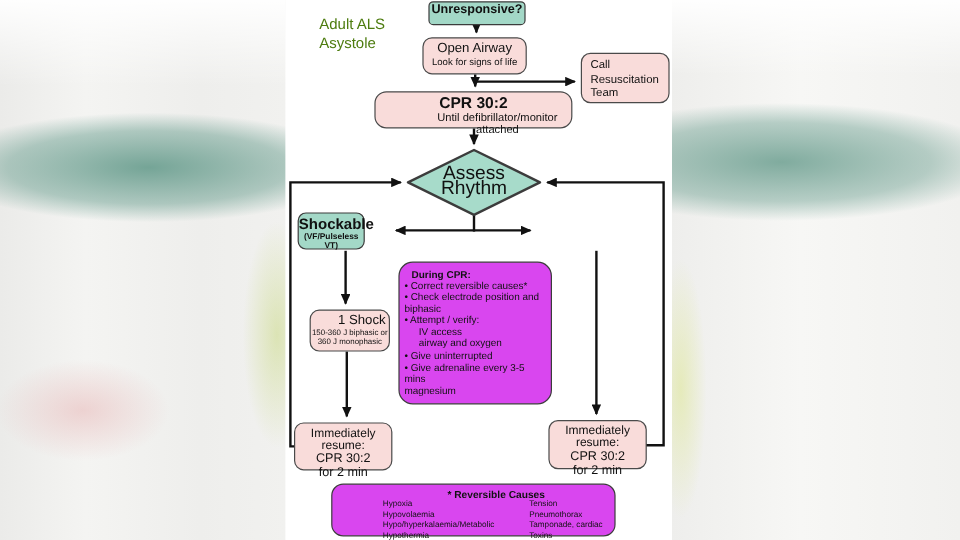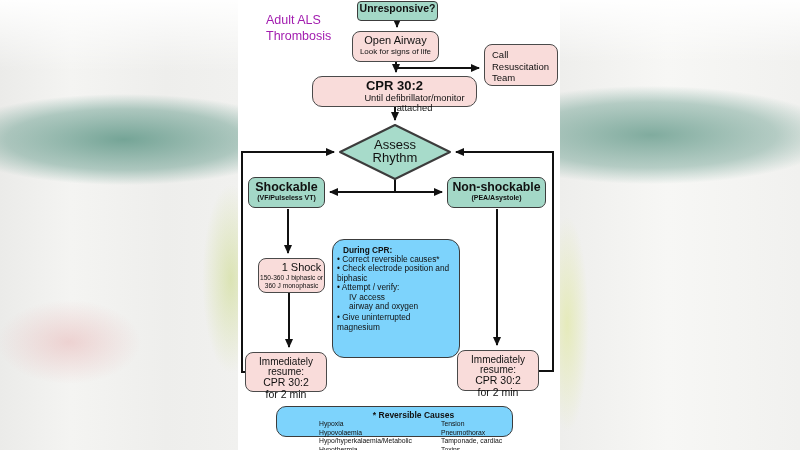--- a/index.html
+++ b/index.html
@@ -26,43 +26,43 @@
       radial-gradient(ellipse 12% 32% at 3% 72%, rgba(226,233,170,0.75) 0%, rgba(226,233,170,0) 75%),
       linear-gradient(90deg,#eeeeec 0%,#f7f7f5 45%,#f1f1ef 100%);
   }
   .panel{position:absolute;left:238px;top:0;width:322px;height:450px;background:#ffffff;z-index:1;}
   .connectors{position:absolute;left:0;top:0;z-index:2;pointer-events:none;}
 
   .box{position:absolute;box-sizing:border-box;border:1.7px solid #3c3c3c;
        text-align:center;z-index:3;background:#fff;}
   .teal{background:#a3d8c7;}
   .pink{background:#f9dcda;border-color:#4a4a4a;}
-  .green{background:#7dd3fc;margin-top:21px;}
+  .green{background:#d946ef;}
 
   #als-title{position:absolute;left:266px;top:13px;width:90px;z-index:3;
-    font-size:12.5px;line-height:15.5px;text-align:left;color:#a21caf;}
+    font-size:12.5px;line-height:15.5px;text-align:left;color:#4d7c0f;}
 
   #unresponsive{left:357px;top:1px;width:81px;height:20px;border-radius:4px;
     font-weight:bold;font-size:10.5px;line-height:13px;}
 
   #open-airway{left:352px;top:31px;width:87px;height:31px;border-radius:8px;}
   #open-airway .bt1{font-size:11px;line-height:13px;margin-top:2px;}
   #open-airway .bt2{font-size:8px;line-height:9px;}
 
   #call-team{left:484px;top:44px;width:74px;height:42px;border-radius:8px;
     text-align:left;padding:4px 0 0 7px;font-size:9.5px;line-height:11.5px;}
 
   #cpr{left:312px;top:76px;width:165px;height:31px;border-radius:10px;}
   #cpr .bt1{font-weight:bold;font-size:13px;line-height:15px;margin-top:1px;}
   #cpr .bt2{font-size:9.3px;line-height:10px;margin-left:40px;}
 
   #assess-label{position:absolute;left:340px;top:139px;width:110px;z-index:3;
-    text-align:center;font-size:13px;line-height:12.5px;}
-
-  #shockable{left:248px;top:177px;width:77px;height:31px;border-radius:7px;}
+    text-align:center;font-size:16px;line-height:12.5px;}
+
+  #shockable{left:248px;top:177px;width:56px;height:31px;border-radius:7px;}
   #shockable .bt1{font-weight:bold;font-size:12.5px;line-height:14px;margin-top:2px;}
   #shockable .bt2{font-weight:bold;font-size:7px;line-height:8px;}
   #non-shockable{left:447px;top:177px;width:99px;height:31px;border-radius:7px;}
   #non-shockable .bt1{font-weight:bold;font-size:12.3px;line-height:14px;margin-top:2px;}
   #non-shockable .bt2{font-weight:bold;font-size:7px;line-height:8px;}
 
   #during-cpr{left:332px;top:218px;width:128px;height:119px;border-radius:12px;
     text-align:left;font-size:8.3px;line-height:9.4px;padding:5px 3px 0 4px;}
   #during-cpr .dc-title{font-weight:bold;padding-left:6px;line-height:10px;}
   #during-cpr .ind{padding-left:12px;}
@@ -70,21 +70,21 @@
 
   #one-shock{left:258px;top:258px;width:67px;height:35px;border-radius:8px;}
   #one-shock .bt1{font-size:11px;line-height:13px;margin-top:2px;padding-left:20px;}
   #one-shock .bt2{font-size:6.6px;line-height:7.6px;}
 
   .resume .bt1{font-size:10px;line-height:9.5px;margin-top:4px;}
   .resume .bt2{font-size:10.5px;line-height:12px;}
   #resume-left{left:245px;top:352px;width:82px;height:40px;border-radius:8px;}
   #resume-right{left:457px;top:350px;width:82px;height:41px;border-radius:8px;}
 
-  #reversible{left:276px;top:385px;width:237px;height:31px;border-radius:10px;padding-left:38px;}
+  #reversible{left:276px;top:403px;width:237px;height:44px;border-radius:10px;padding-left:38px;}
   #reversible .rc-title{font-weight:bold;font-size:8.5px;line-height:10px;margin-top:3px;}
   #reversible .rc-cols{display:flex;text-align:left;padding:0 4px;font-size:6.8px;line-height:8.6px;}
   #reversible .rc-col1{width:122px;}
   #reversible .rc-col2{flex:1;}
 </style>
 </head>
 <body>
 
 <div id="stage">
   <div class="bg bg-left"></div>
@@ -109,21 +109,21 @@
       <line x1="289" y1="293" x2="289" y2="347" marker-end="url(#ah)"></line>
       <line x1="497" y1="209" x2="497" y2="345" marker-end="url(#ah)"></line>
       <polyline points="245,372 242,372 242,152 334,152" marker-end="url(#ah)"></polyline>
       <polyline points="538,371 553,371 553,152 456,152" marker-end="url(#ah)"></polyline>
     </g>
     <polygon points="395,125 450,152 395,179 340,152" fill="#a7dbca" stroke="#3c3c3c" stroke-width="2" stroke-linejoin="round"></polygon>
   </svg>
 
   <div id="als-title">
     <div>Adult ALS</div>
-    <div>Thrombosis</div>
+    <div>Asystole</div>
   </div>
 
   <div class="box teal" id="unresponsive">
     <span>Unresponsive?</span>
   </div>
 
   <div class="box pink" id="call-team">
     <div>Call</div>
     <div>Resuscitation</div>
     <div>Team</div>
@@ -142,34 +142,31 @@
   <div id="assess-label">
     <div>Assess</div>
     <div>Rhythm</div>
   </div>
 
   <div class="box teal" id="shockable">
     <div class="bt1">Shockable</div>
     <div class="bt2">(VF/Pulseless VT)</div>
   </div>
 
-  <div class="box teal" id="non-shockable">
-    <div class="bt1">Non-shockable</div>
-    <div class="bt2">(PEA/Asystole)</div>
-  </div>
 
   <div class="box green" id="during-cpr">
     <div class="dc-title">During CPR:</div>
     <div>• Correct reversible causes*</div>
     <div>• Check electrode position and</div>
     <div>biphasic</div>
     <div>• Attempt / verify:</div>
     <div class="ind">IV access</div>
     <div class="ind">airway and oxygen</div>
     <div class="gap">• Give uninterrupted</div>
+    <div>• Give adrenaline every 3-5 mins</div>
     <div>magnesium</div>
   </div>
 
   <div class="box pink" id="one-shock">
     <div class="bt1">1 Shock</div>
     <div class="bt2">150-360 J biphasic or</div>
     <div class="bt2">360 J monophasic</div>
   </div>
 
   <div class="box pink resume" id="resume-left">

